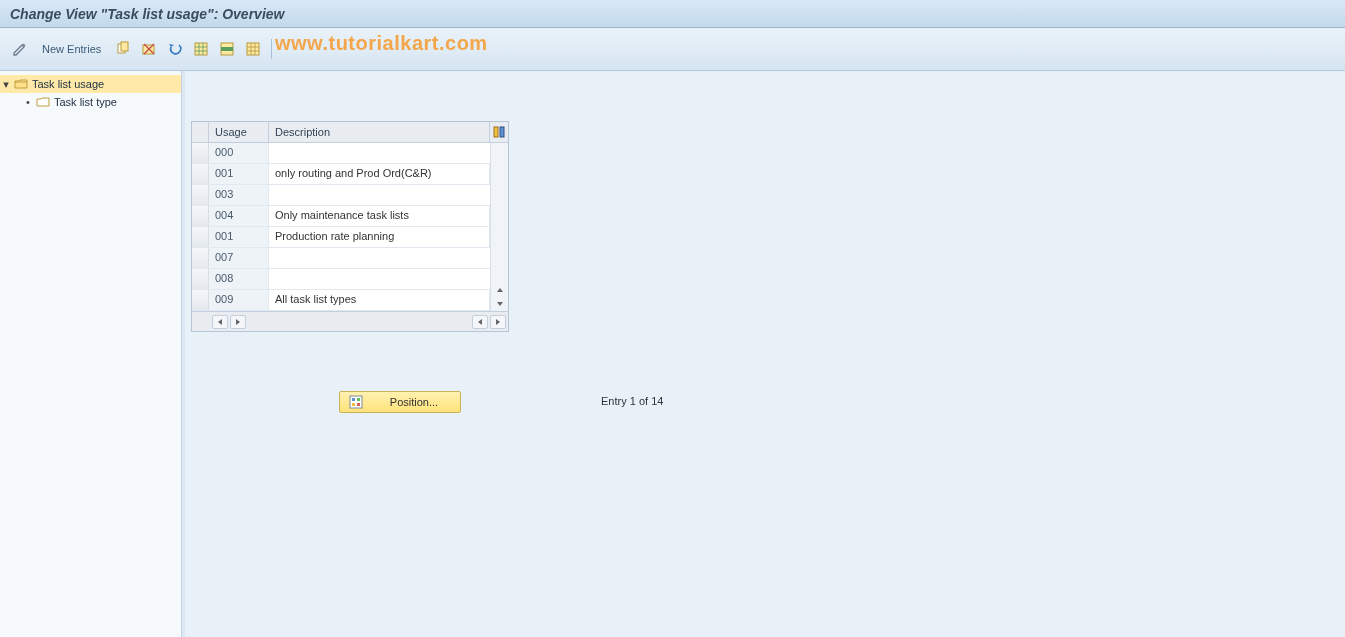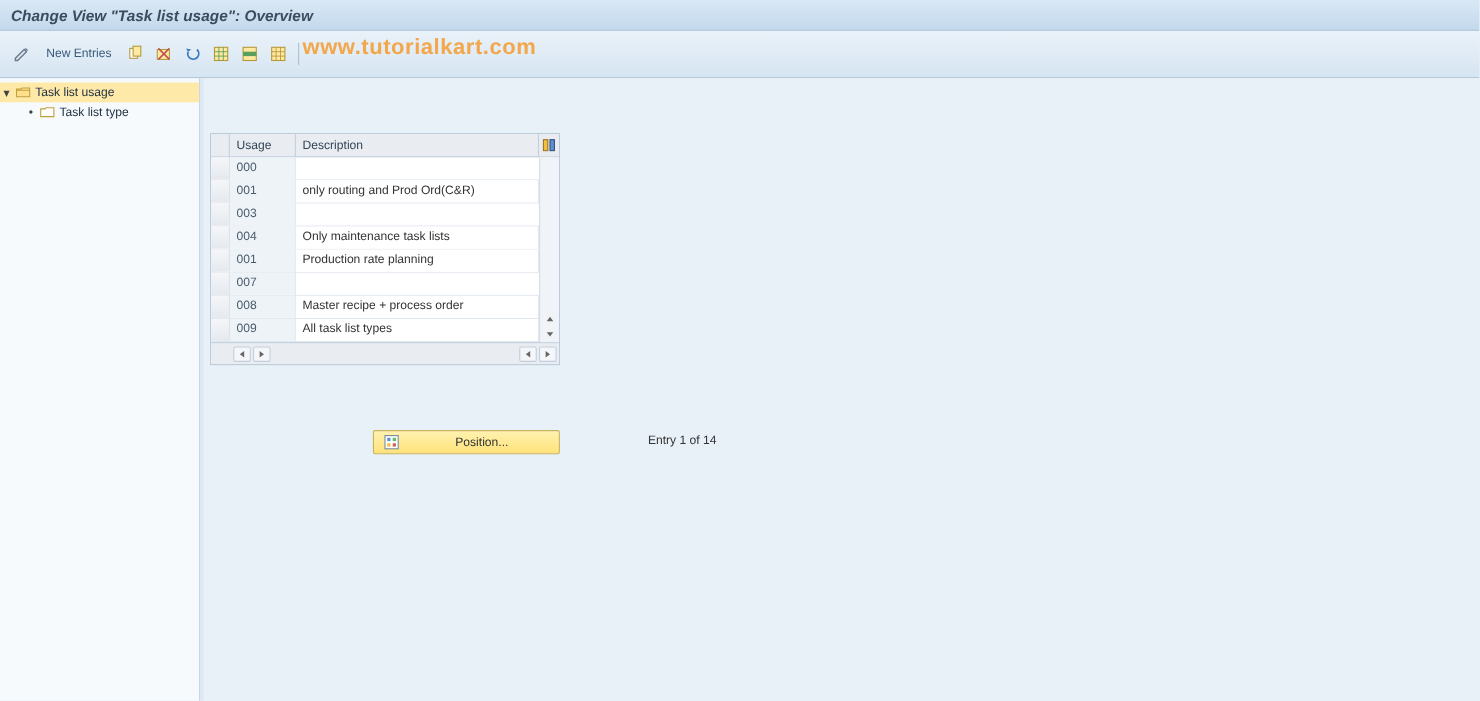--- a/index.html
+++ b/index.html
@@ -219,40 +219,40 @@
     border-radius: 2px;
   }
 
   
   .position-wrap {
     position: absolute;
     left: 154px;
     top: 320px;
   }
   .position-btn {
-    width: 170px; height: 22px;
+    width: 122px; height: 22px;
     background: linear-gradient(to bottom,#fff2b0,#ffe27a);
     border: 1px solid #c9b35a;
     border-radius: 2px;
     display: flex; align-items: center;
     cursor: pointer;
     gap: 4px;
     padding-left: 8px;
     justify-content: flex-start;
   }
   .position-btn .pb-icon {
     width: 16px; height: 16px;
     display: inline-flex; align-items: center; justify-content: center;
   }
   .position-btn .pb-label {
     flex: 1; text-align: center; color: #333;
   }
   .entry-text {
     position: absolute;
-    left: 404px;
+    left: 416px;
     top: 324px;
     color: #333;
   }
 
   svg { display: block; }
 </style>
 </head>
 <body>
 
 <div class="titlebar">
@@ -374,21 +374,20 @@
                 <div class="cell usage">001</div>
                 <div class="cell desc">Production rate planning</div>
               </div>
               <div class="dt-row">
                 <div class="sel-col"></div>
                 <div class="cell usage">007</div>
               </div>
               <div class="dt-row">
                 <div class="sel-col"></div>
                 <div class="cell usage">008</div>
-                <div class="cell desc">Master recipe + process order</div>
               </div>
               <div class="dt-row">
                 <div class="sel-col"></div>
                 <div class="cell usage">009</div>
                 <div class="cell desc">All task list types</div>
               </div>
             </div>
         </div>
         <div class="scroll-col-full">
           <div class="scroll-track"></div>

